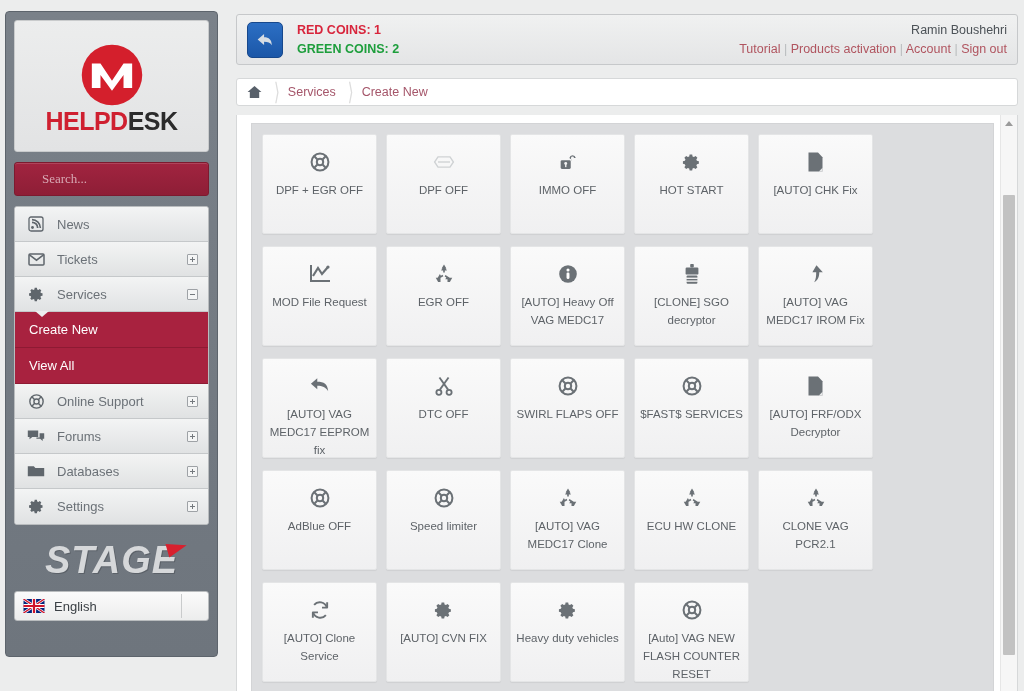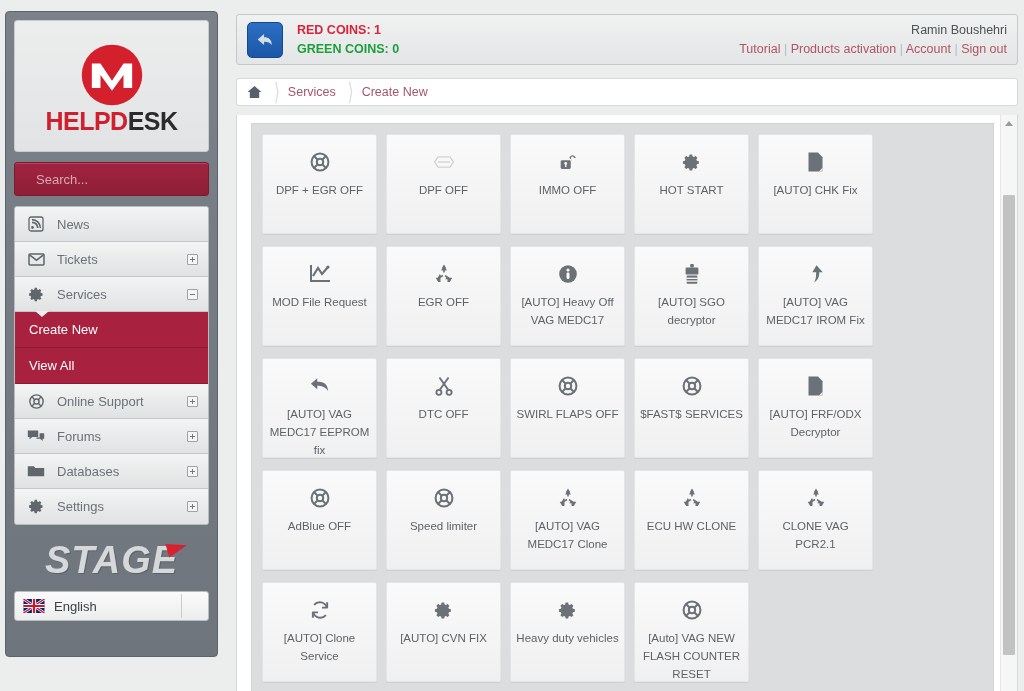--- a/index.html
+++ b/index.html
@@ -34,22 +34,23 @@
     margin-top: -2px; line-height: 1;
   }
   .logo-word .r { color: #cf2030; }
   .logo-word .k { color: #2b2b2b; }
 
   .search-box {
     margin-top: 10px; height: 34px;
     background: linear-gradient(180deg,#a12440 0%,#8e1e36 100%);
     border: 1px solid #7d1a2f;
     border-radius: 3px;
-    display: flex; align-items: center; padding: 0 12px;
+    display: flex; align-items: center; padding: 0 18px;
     box-shadow: inset 0 1px 0 rgba(255,255,255,.15);
+    font-family: Liberation Serif, serif;
   }
   .search-box input {
     flex: 1; background: transparent; border: none; outline: none;
     color: #f2d6dc; font-size: 13px; font-family: inherit; margin-left: 9px;
   }
   .search-box input::placeholder { color: #d8a9b4; }
 
   .menu {
     margin-top: 10px;
     border: 1px solid #b9bcbe;
@@ -363,21 +364,21 @@
   <div class="main">
 
     <div class="topbar">
       <div class="back-btn">
         <svg width="22" height="22" viewBox="0 0 24 24" fill="#d7dde4">
           <path d="M11 5.5 L4 11.5 L11 17.5 V14 c4.2 0 6.6 1 8.4 3.6 C19.2 11.6 16.4 9 11 9 Z"></path>
         </svg>
       </div>
       <div class="coins">
         <div class="coin-red">RED COINS: 1</div>
-        <div class="coin-green">GREEN COINS: 0</div>
+        <div class="coin-green">GREEN COINS: 2</div>
       </div>
       <div class="account">
         <div class="username">Ramin Boushehri</div>
         <div class="links">
           <a>Tutorial</a><span class="bar"> | </span><a>Products activation</a><span class="bar"> | </span><a>Account</a><span class="bar"> | </span><a>Sign out</a>
         </div>
       </div>
     </div>
 
     <div class="breadcrumb">
@@ -482,21 +483,21 @@
             <div class="tile">
               <div class="t-icon">
                 <svg width="18" height="22" viewBox="0 0 18 22" fill="currentColor">
                   <rect x="7.2" y="1" width="3.6" height="3.4" rx="0.8"></rect>
                   <rect x="2.6" y="4.6" width="12.8" height="7" rx="1.2"></rect>
                   <rect x="3.6" y="12.4" width="10.8" height="8.4" rx="1"></rect>
                   <rect x="2.6" y="14.6" width="12.8" height="1.4" fill="#f0f0f1"></rect>
                   <rect x="2.6" y="17.4" width="12.8" height="1.4" fill="#f0f0f1"></rect>
                 </svg>
               </div>
-              <div class="t-label">[AUTO] SGO decryptor</div>
+              <div class="t-label">[CLONE] SGO decryptor</div>
             </div>
             <div class="tile">
               <div class="t-icon">
                 <svg width="20" height="22" viewBox="0 0 22 24" fill="currentColor">
                   <path d="M11.5 2.5 L18.5 10 H14.6 c0 5.4 -1.6 8.6 -5.6 11 c2 -3.6 2.2 -6.4 2.2 -11 H7 Z"></path>
                 </svg>
               </div>
               <div class="t-label">[AUTO] VAG MEDC17 IROM Fix</div>
             </div>
             <div class="tile">

